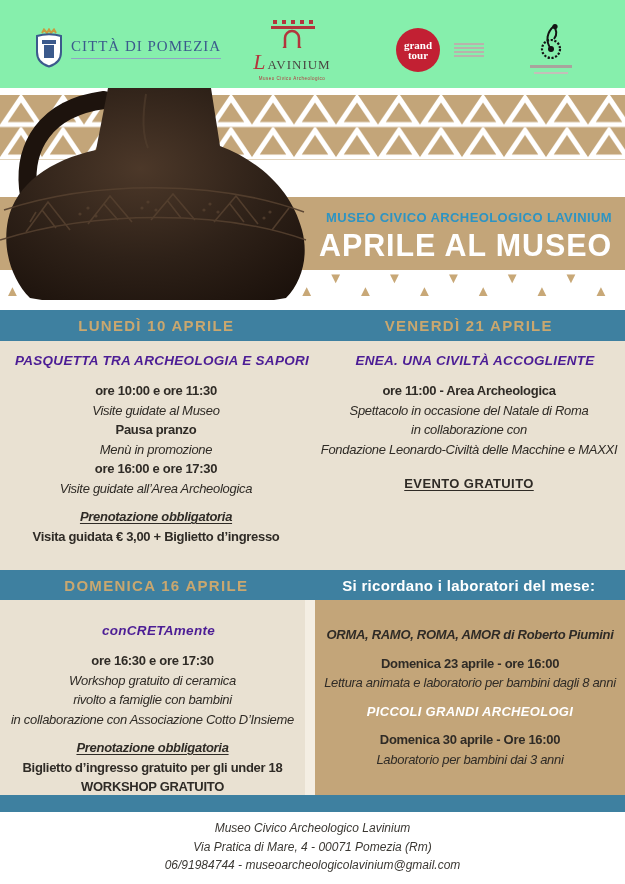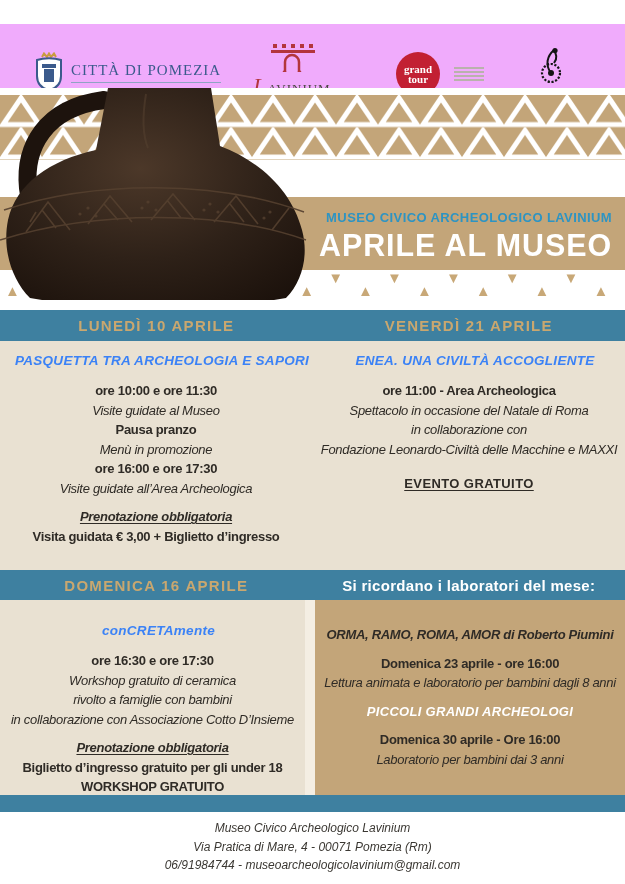--- a/index.html
+++ b/index.html
@@ -1,21 +1,21 @@
 <!DOCTYPE html>
 <html><head>
 <meta charset="utf-8">
 <style>
   html,body{margin:0;padding:0;background:#ffffff;}
   .poster{
     position:relative;width:625px;height:884px;background:#fff;overflow:hidden;
     font-family:"Liberation Sans",sans-serif;color:#2f2b26;
   }
   
-  .logos{position:absolute;top:0;left:0;width:625px;height:88px;background:#f0abfc;margin-top:24px;}
+  .logos{position:absolute;top:0;left:0;width:625px;height:88px;background:#86efac;}
   .logo{position:absolute;display:flex;align-items:center;}
   .logo-pomezia{left:34px;top:28px;gap:7px;}
   .pomezia-text{font-family:"Liberation Serif",serif;font-size:15px;letter-spacing:1px;color:#3b5a8c;
     border-bottom:1px solid #8fa3c4;padding-bottom:3px;}
   .logo-lavinium{left:252px;top:20px;flex-direction:column;align-items:center;gap:1px;width:80px;text-align:center;}
   .lav-word{font-family:"Liberation Serif",serif;color:#4a4642;font-size:13px;letter-spacing:1px;}
   .lav-initial{font-family:"Liberation Serif",serif;font-style:italic;color:#b3353c;font-size:22px;margin-right:1px;}
   .lav-sub{font-size:4.5px;color:#b3353c;letter-spacing:.5px;}
   .logo-grandtour{left:396px;top:28px;gap:14px;}
   .gt-circle{width:44px;height:44px;border-radius:50%;background:#c22033;display:flex;flex-direction:column;
@@ -51,21 +51,21 @@
   .panel-row1{top:341px;left:0;width:625px;height:229px;background:#e9e1d2;}
   .panel-sunday{top:600px;left:0;width:305px;height:195px;background:#e9e1d2;}
   .gutter{top:600px;left:305px;width:10px;height:195px;background:#f4eee3;}
   .panel-labs{top:600px;left:315px;width:310px;height:195px;background:#c3a579;}
   
   .col{position:absolute;text-align:center;z-index:3;}
   .col-monday{top:347px;left:0;width:312px;}
   .col-friday{top:347px;left:313px;width:312px;}
   .col-sunday{top:617px;left:0;width:305px;}
   .col-labs{top:617px;left:315px;width:310px;}
-  .event-title{color:#3b82f6;font-weight:bold;font-style:italic;font-size:13.5px;letter-spacing:.3px;
+  .event-title{color:#4c1d95;font-weight:bold;font-style:italic;font-size:13.5px;letter-spacing:.3px;
     margin:6px 0 13px 12px;}
   .line{font-size:13px;line-height:19.5px;letter-spacing:-0.3px;color:#2f2b26;white-space:nowrap;}
   .line.bold{font-weight:bold;}
   .line.italic{font-style:italic;}
   .line.bold-italic{font-weight:bold;font-style:italic;}
   .line.bold-italic-underline{font-weight:bold;font-style:italic;text-decoration:underline;text-underline-offset:2px;}
   .line.bold-underline{font-weight:bold;text-decoration:underline;text-underline-offset:2px;letter-spacing:.4px;}
   .line.bold-italic-white{font-weight:bold;font-style:italic;color:#ffffff;letter-spacing:.3px;}
   .line.spacer{height:15px;}
   .line.spacer-sm{height:9px;}

